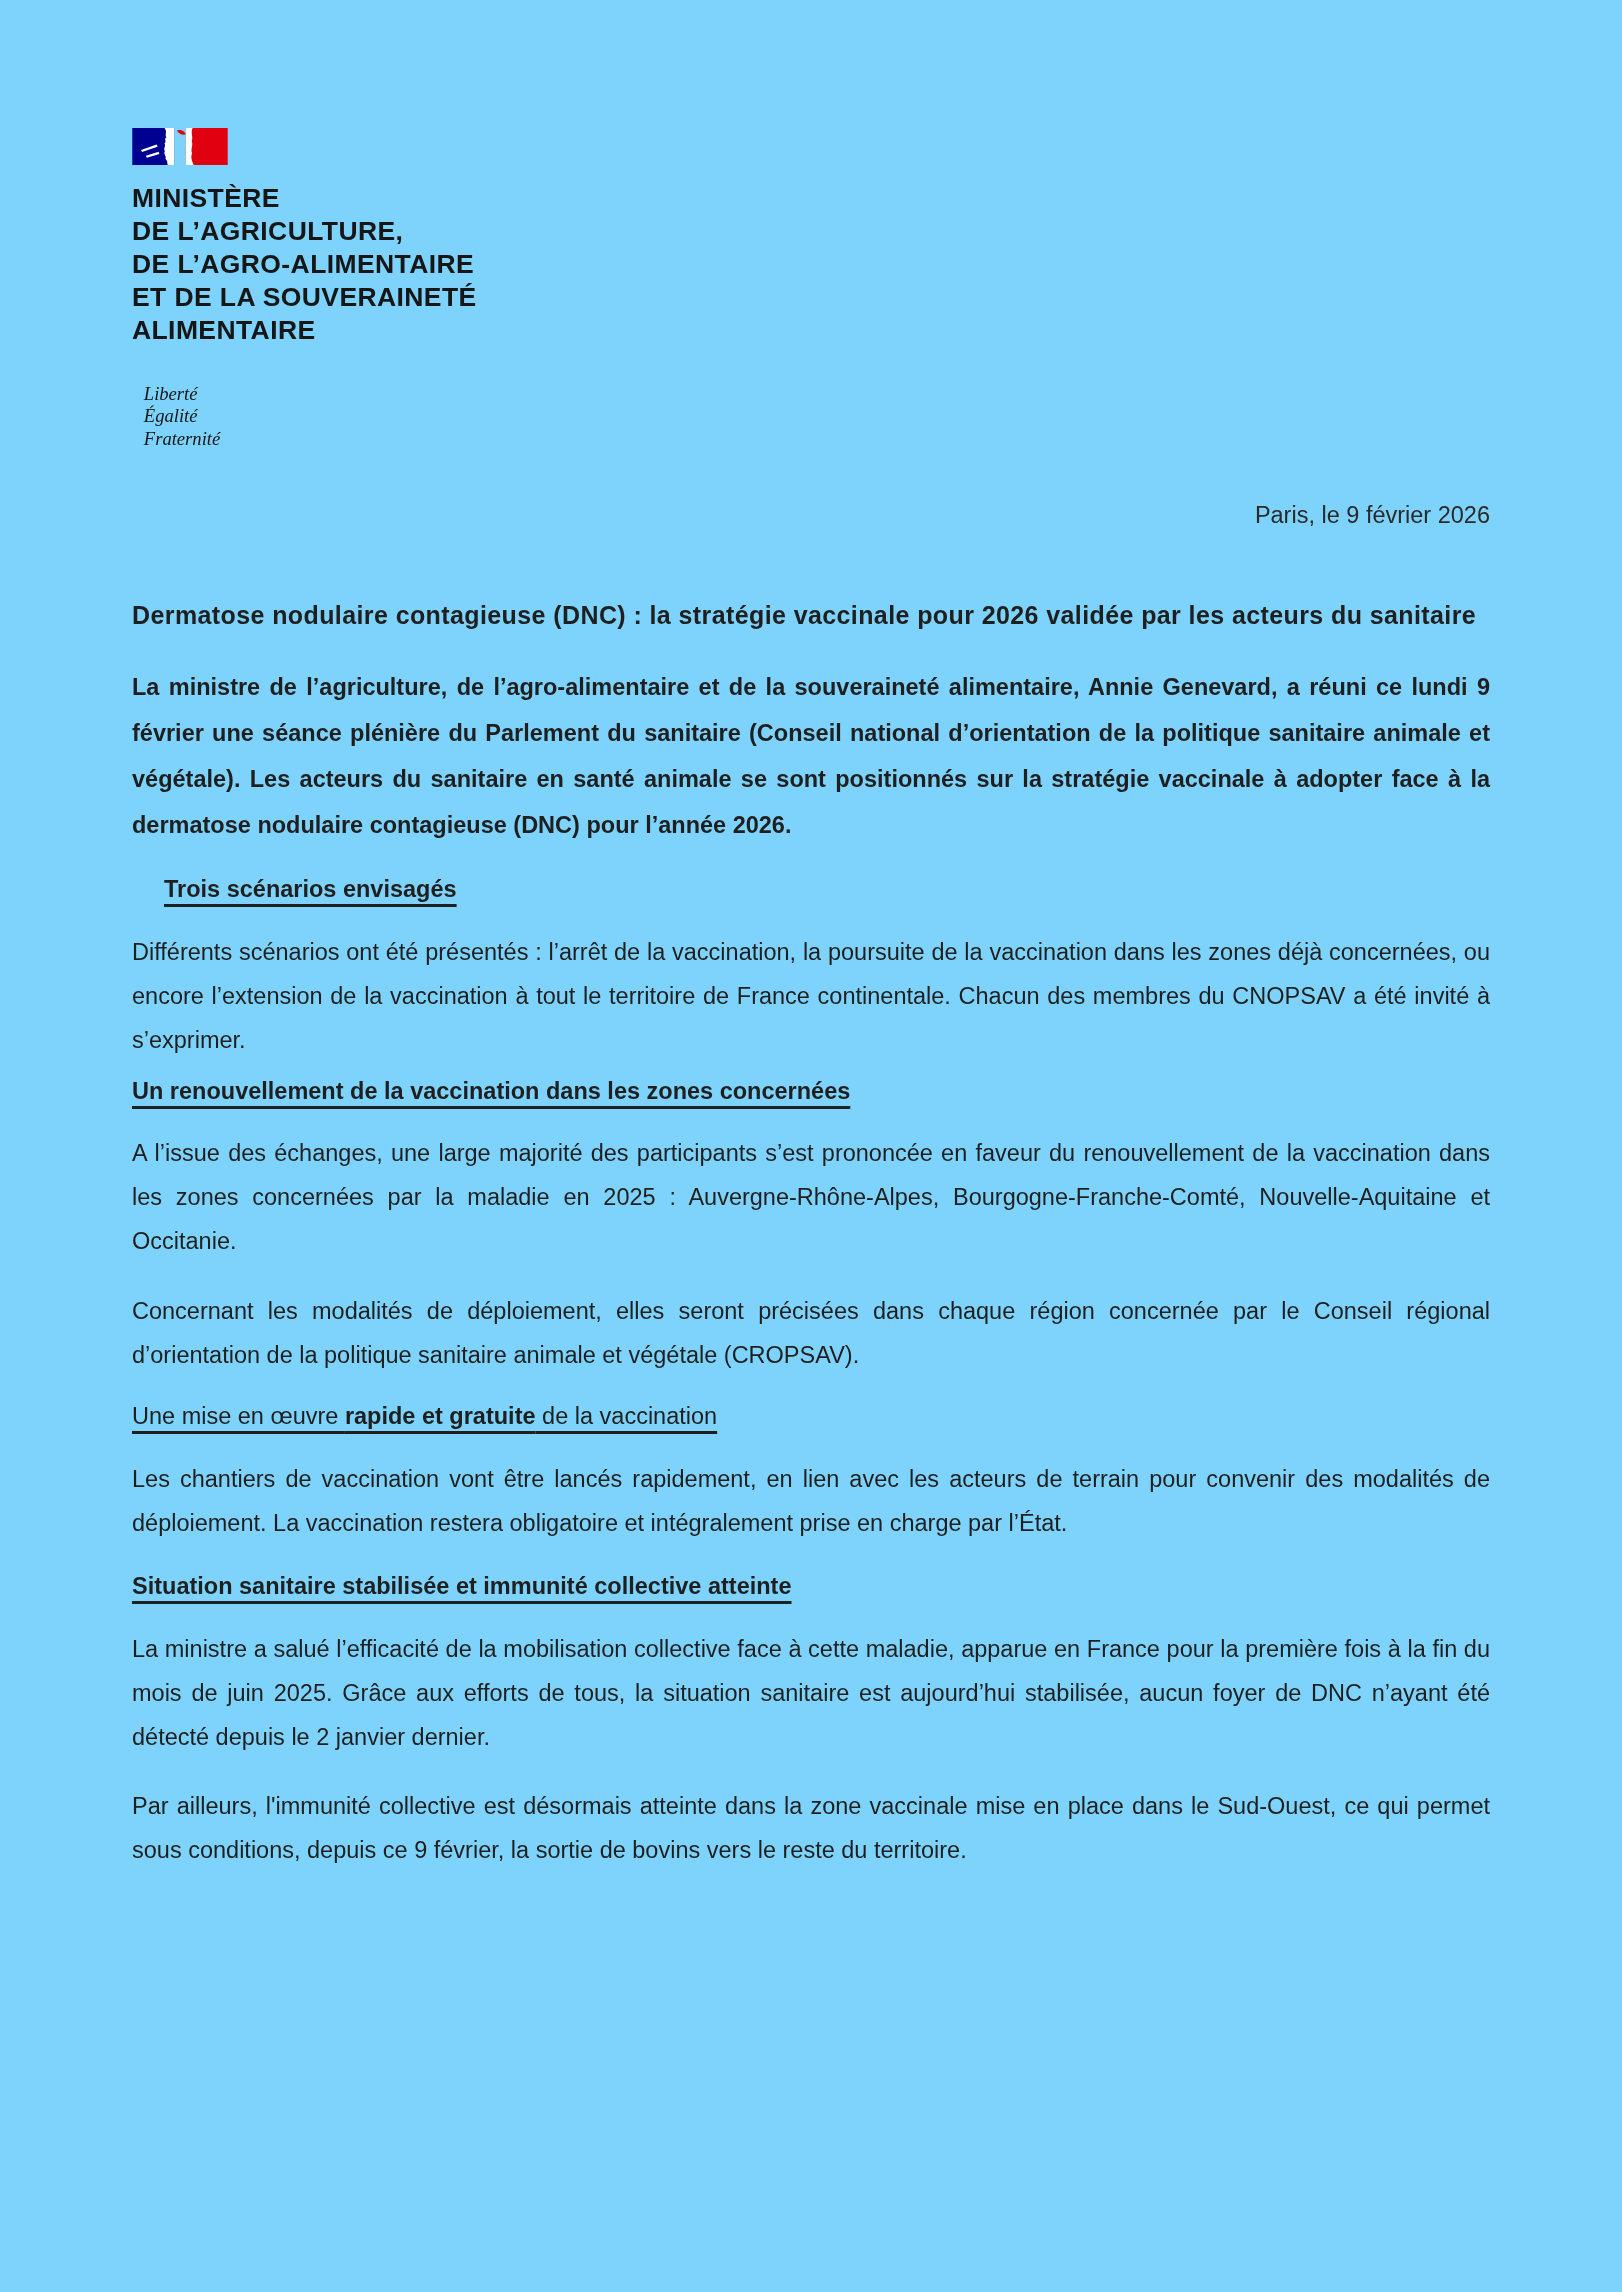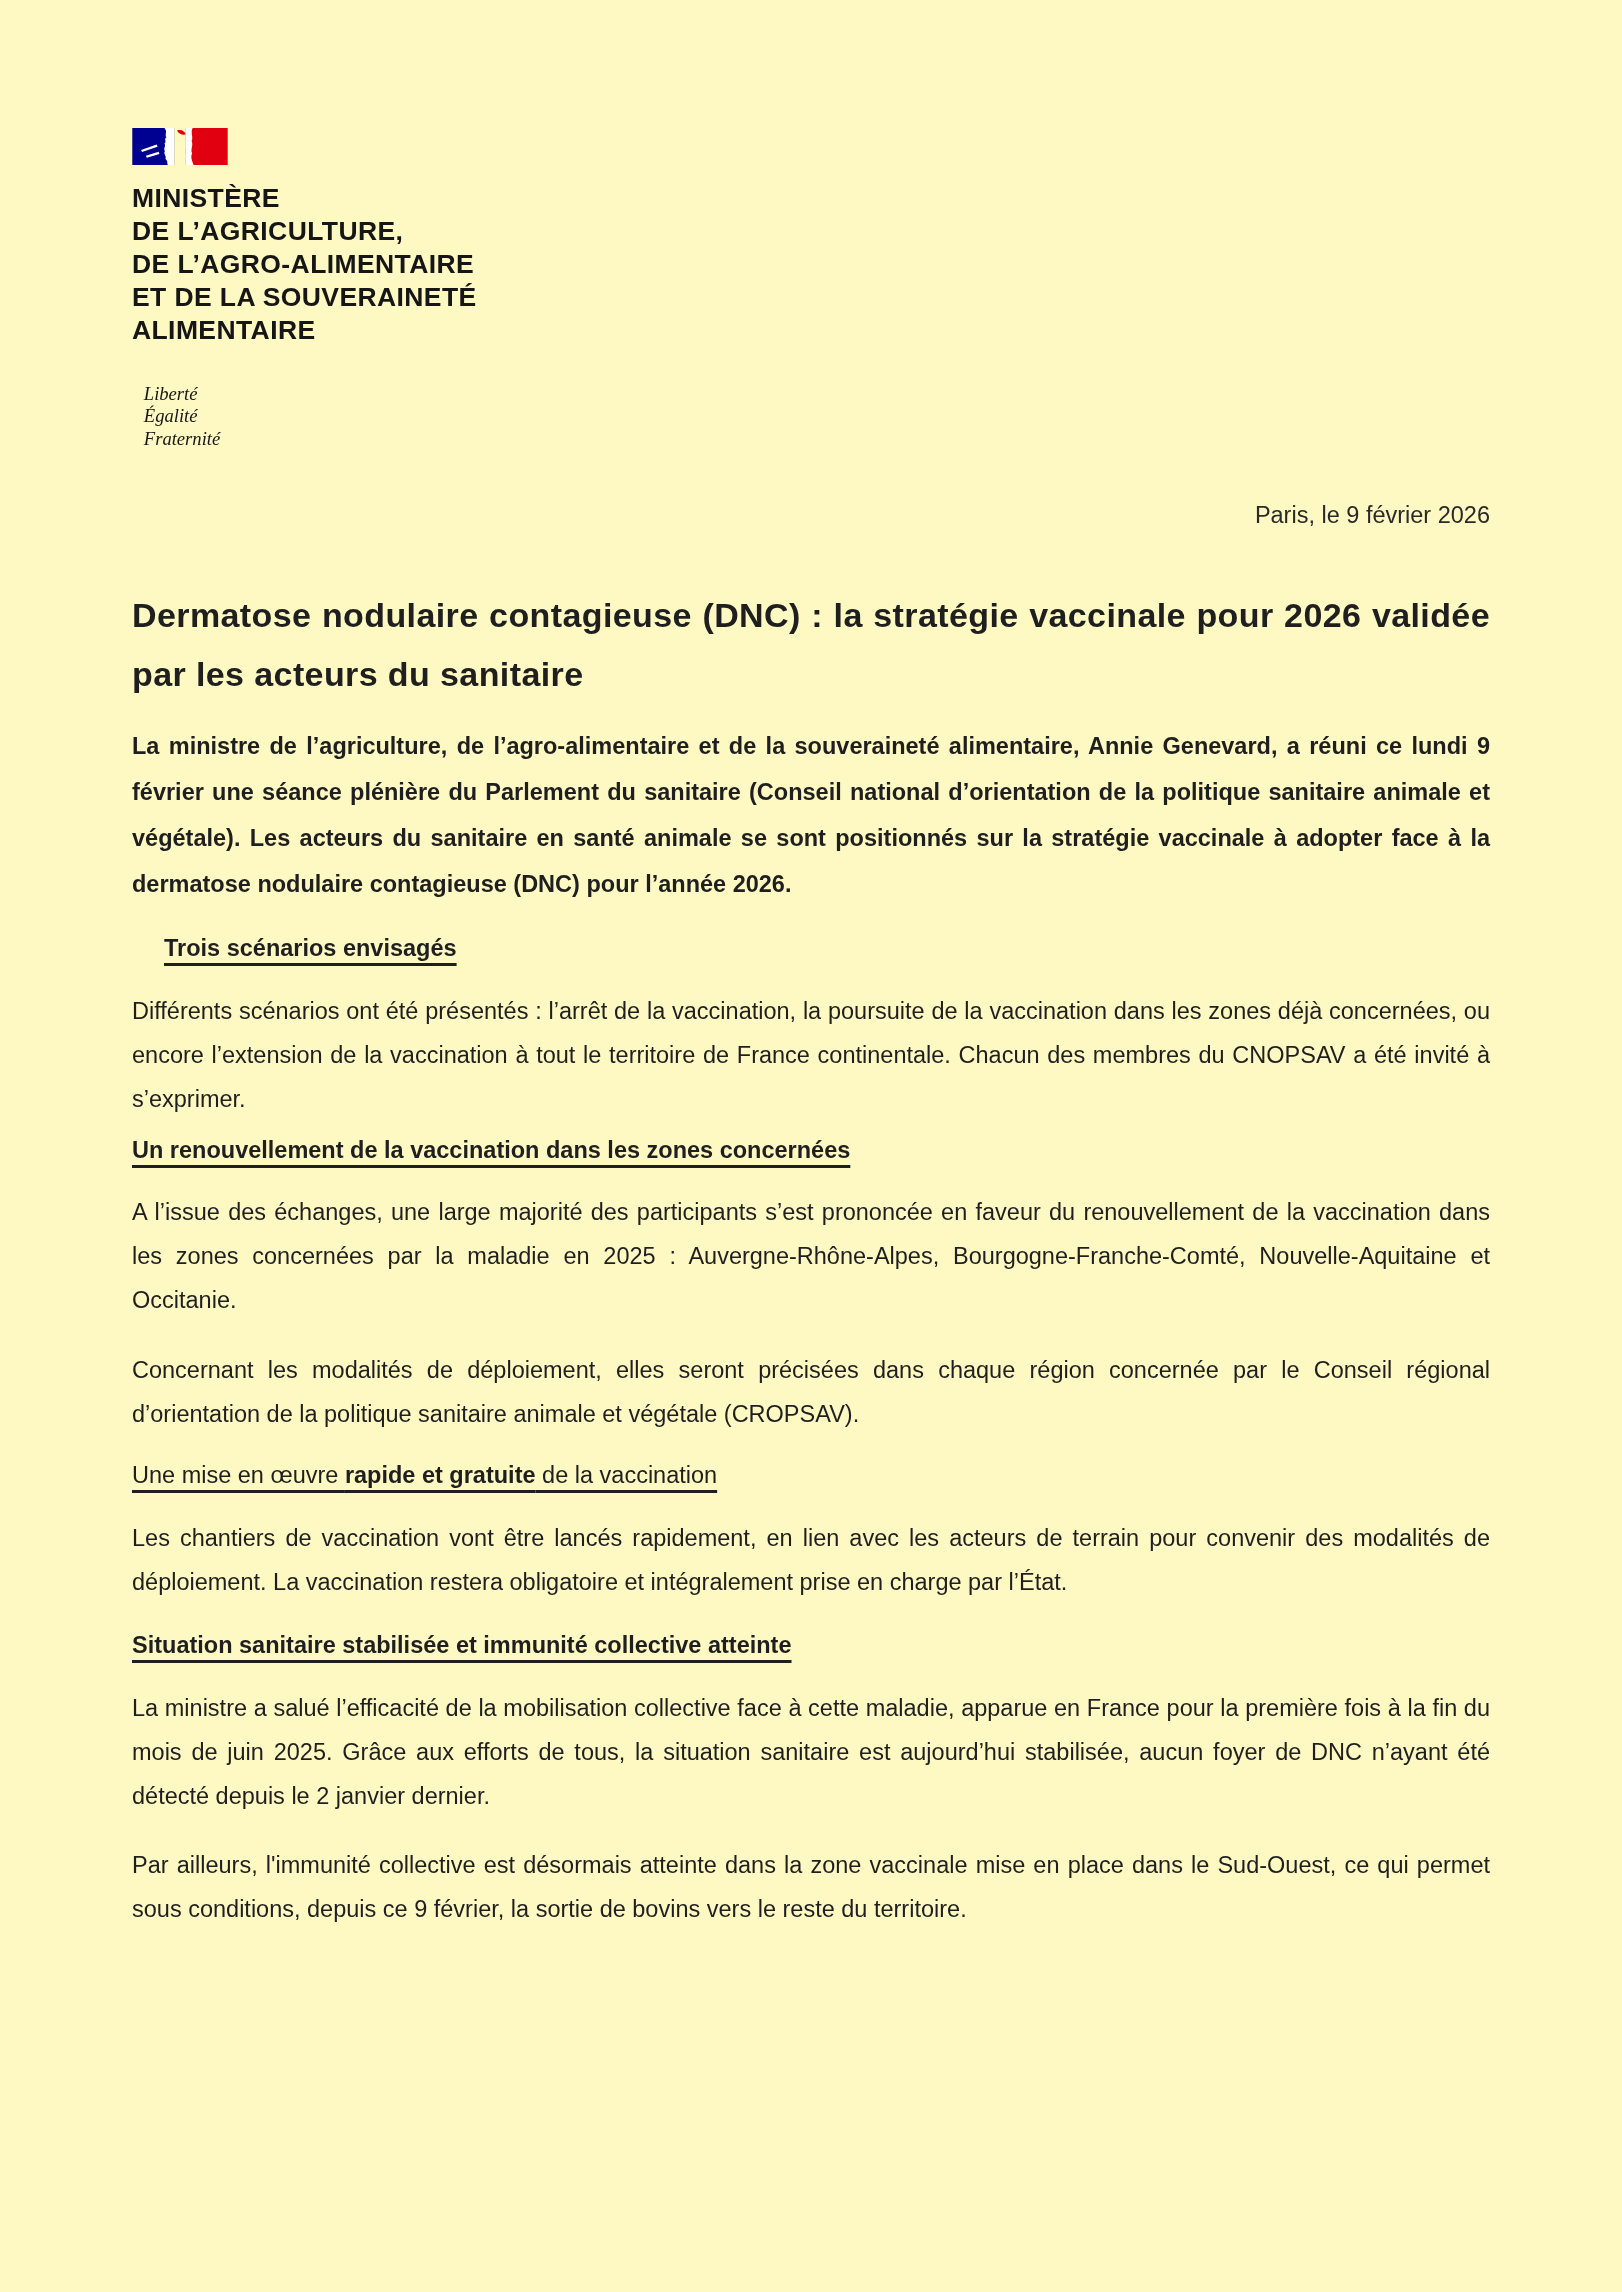--- a/index.html
+++ b/index.html
@@ -8,21 +8,21 @@
     width: 1622px;
     height: 2293px;
     font-family: "Liberation Sans", "DejaVu Sans", sans-serif;
     color: #1a1a1a;
     overflow: hidden;
   }
   .page {
     width: 1622px;
     height: 2293px;
     padding: 0 132px;
-    background: #fef9c3;
+    background: #7dd3fc;
   }
 
   
   .letterhead { padding-top: 128px; }
   .flag-logo { display: block; }
   .ministry-name {
     margin-top: 16.7px;
     font-size: 26.5px;
     line-height: 33px;
     font-weight: 700;
@@ -51,21 +51,21 @@
   }
   .dateline {
     margin-top: 51px;
     text-align: right;
     font-size: 23.5px;
     line-height: 29px;
     color: #2a2a2a;
   }
   .article-title {
     margin-top: 56px;
-    font-size: 34px;
+    font-size: 25px;
     line-height: 59px;
     font-weight: 700;
     letter-spacing: 0.4px;
     text-align: justify;
     color: #1f1f1f;
   }
 
   
   .lead {
     margin-top: 18.6px;

